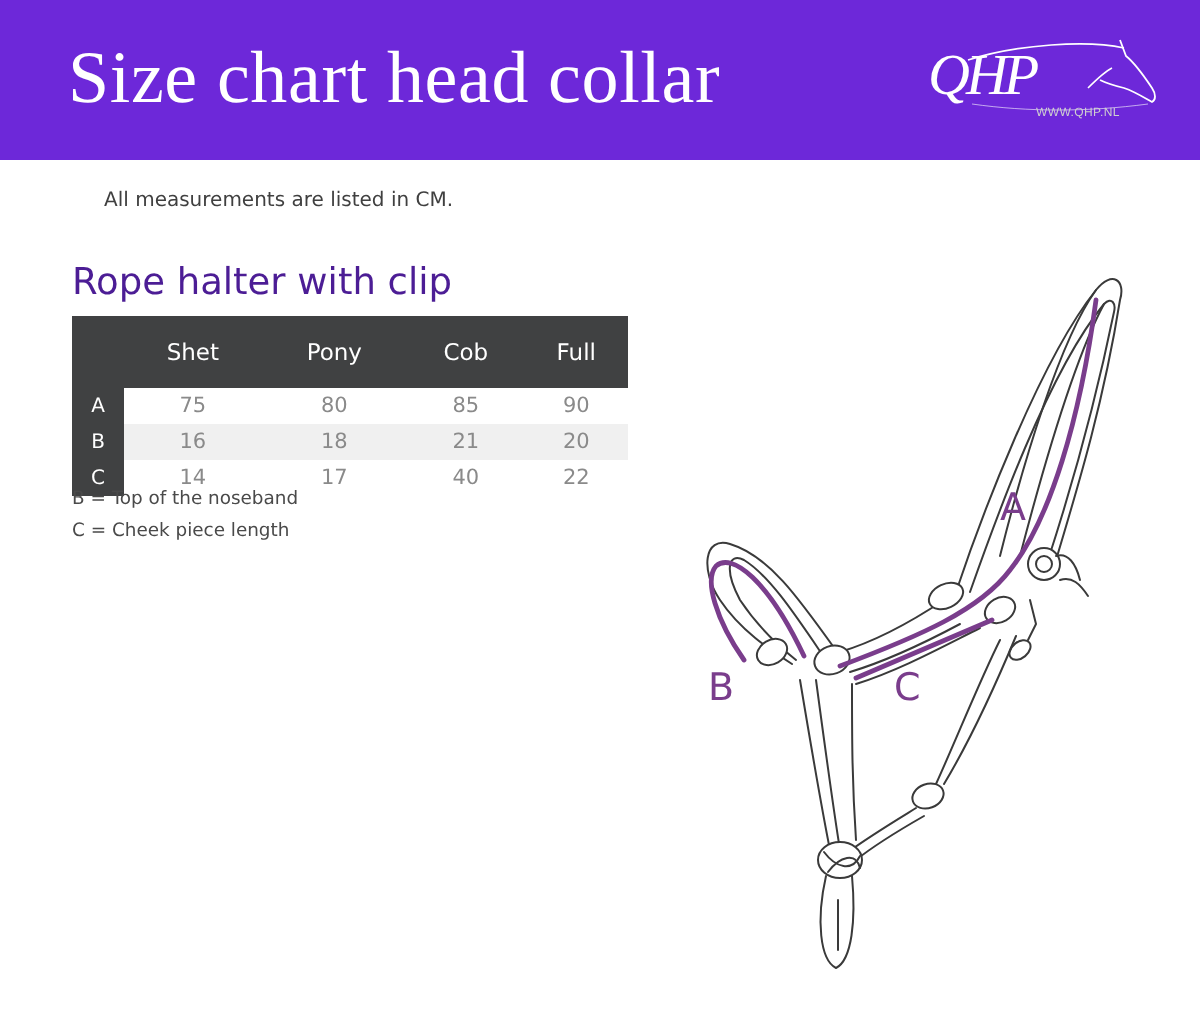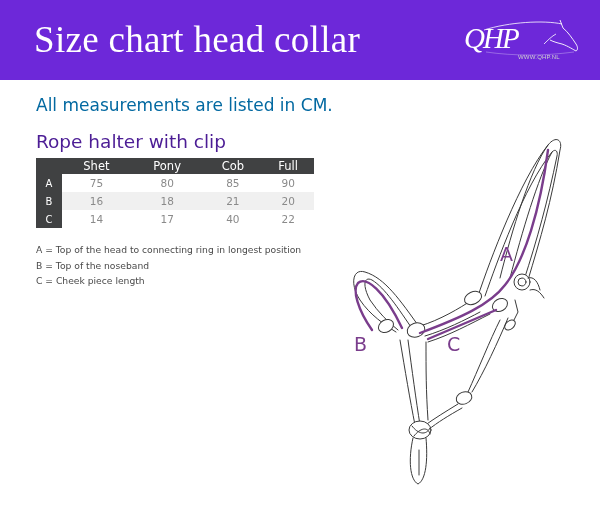--- a/index.html
+++ b/index.html
@@ -18,32 +18,32 @@
     .logo-text {
       position: absolute; left: 0; top: 4px; font-family: "Liberation Serif", serif; font-style: italic;
       font-size: 29px; color: #ffffff; letter-spacing: -2px;
     }
     .logo-url {
       position: absolute; left: 54px; top: 36px; font-family: "Liberation Sans", sans-serif;
       font-size: 6px; color: #cfcfcf; letter-spacing: 0.2px;
     }
     .logo svg { position: absolute; left: 0; top: 0; }
     .intro {
-      position: absolute; left: 36px; top: 95px; font-size: 17px; color: #0369a1; white-space: nowrap;
+      position: absolute; left: 52px; top: 95px; font-size: 10px; color: #404040; white-space: nowrap;
     }
     .subtitle {
       position: absolute; left: 36px; top: 131px; font-size: 18.5px; color: #4c1d95; white-space: nowrap;
       font-weight: normal;
     }
     table.size {
       position: absolute; left: 36px; top: 158px; border-collapse: collapse; width: 278px;
       font-size: 10.5px;
     }
     table.size th {
-      background: #404142; color: #ffffff; font-weight: normal; height: 16px; font-size: 11.5px;
+      background: #404142; color: #ffffff; font-weight: normal; height: 36px; font-size: 11.5px;
       text-align: center; padding: 0;
     }
     table.size th.corner { width: 26px; }
     table.size td { height: 18px; text-align: center; color: #8a8a8a; padding: 0; }
     table.size td.rowlabel { background: #404142; color: #ffffff; width: 26px; font-size: 10px; }
     table.size tr.alt td.val { background: #f0f0f0; }
     .notes {
       position: absolute; left: 36px; top: 242px; font-size: 9.2px; color: #4a4a4a; line-height: 15.5px;
       white-space: nowrap;
     }
@@ -101,21 +101,20 @@
       <td class="rowlabel">C</td>
       <td class="val">14</td>
       <td class="val">17</td>
       <td class="val">40</td>
       <td class="val">22</td>
     </tr>
   </tbody>
 </table>
 
 <div class="notes">
-  <div>A = Top of the head to connecting ring in longest position</div>
   <div>B = Top of the noseband</div>
   <div>C = Cheek piece length</div>
 </div>
 
 <div class="diagram">
   <svg width="230" height="390" viewBox="340 120 230 390" fill="none" stroke="#3a3a3a" stroke-width="1" stroke-linecap="round" stroke-linejoin="round">
 
     <path d="M500 278 C 512 230, 530 170, 548 145 C 556 135, 563 140, 560 150 C 552 200, 540 240, 528 280"></path>
     <path d="M510 278 C 522 232, 538 178, 552 152 C 556 148, 558 152, 557 156 C 548 200, 537 240, 524 280"></path>
 

